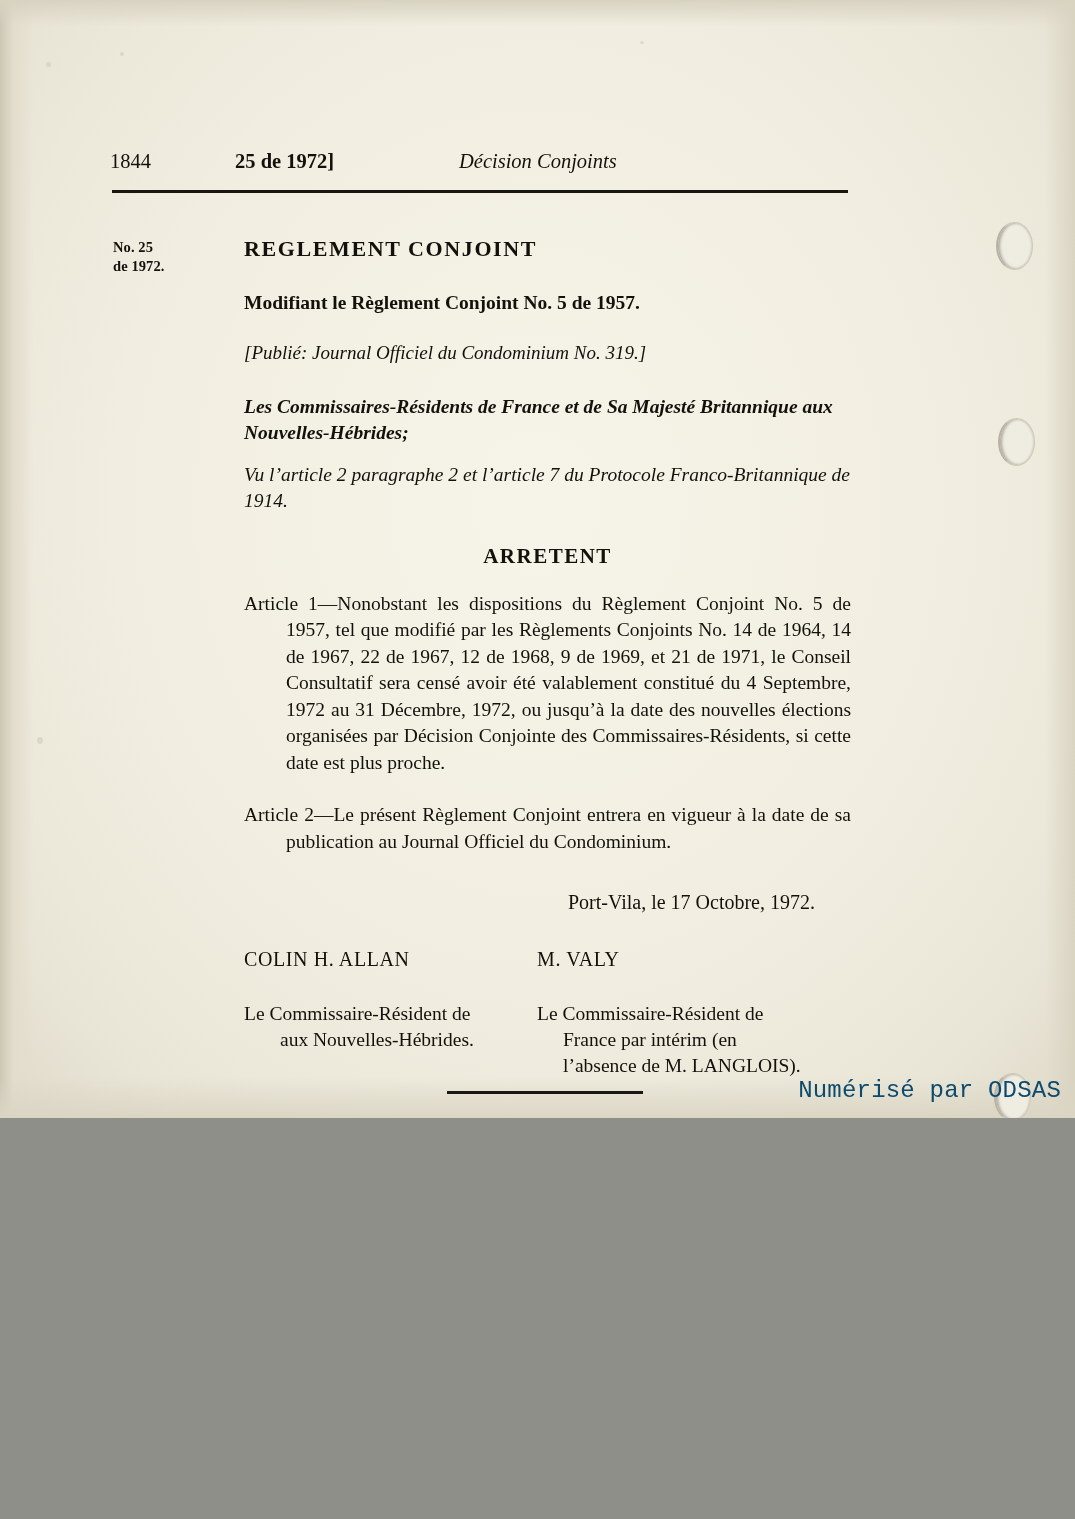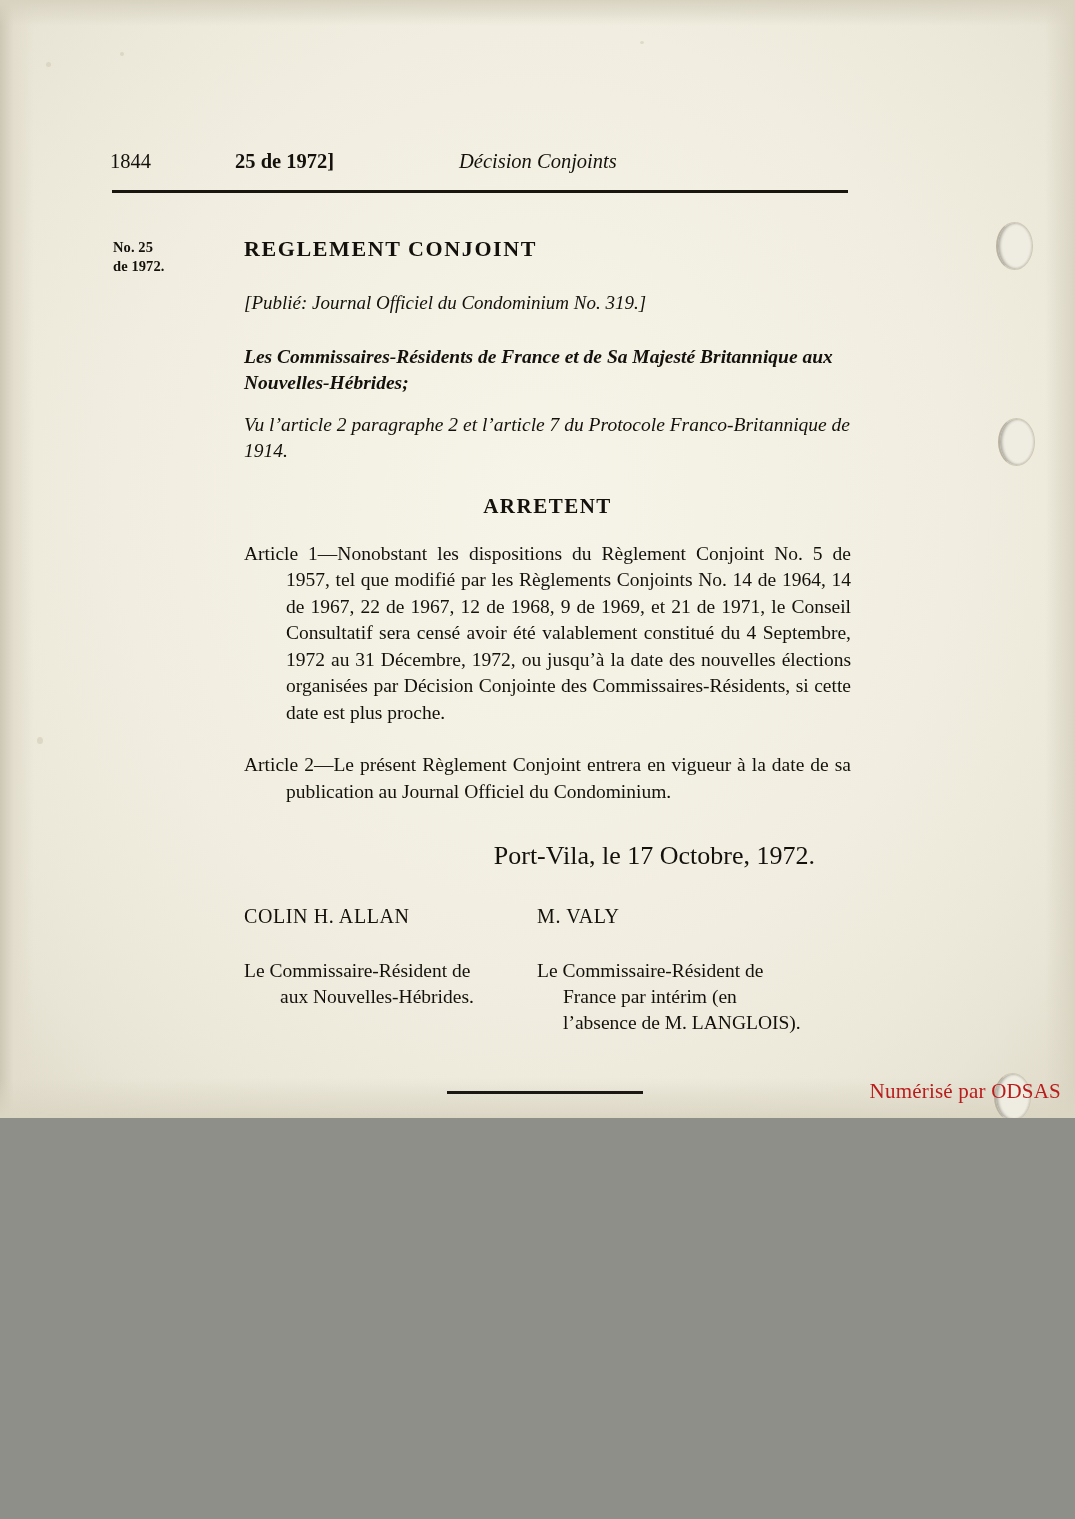--- a/index.html
+++ b/index.html
@@ -142,21 +142,21 @@
   }
   .article {
     font-size: 19.5px;
     line-height: 1.36;
     text-align: justify;
     margin: 0 0 26px 0;
     text-indent: 0;
   }
   .article .body { display: block; padding-left: 42px; text-indent: -42px; }
   .place-date {
-    font-size: 26px;
+    font-size: 20px;
     text-align: right;
     margin: 36px 36px 34px 0;
   }
   .signatures {
     display: flex;
     font-size: 20px;
   }
   .sig-col { width: 293px; }
   .sig-name {
     letter-spacing: .6px;
@@ -179,23 +179,23 @@
     top: 1091px;
     width: 196px;
     height: 3px;
     background: #1b1813;
   }
 
   .watermark {
     position: absolute;
     right: 14px;
     bottom: 14px;
-    font-family: Liberation Serif, serif;
-    font-size: 21px;
-    color: #b91c1c;
+    font-family: Liberation Mono, monospace;
+    font-size: 24px;
+    color: #0c4a6e;
     letter-spacing: .2px;
   }
 </style>
 </head>
 <body>
 
 <div class="page">
   <div class="paper-bg"></div>
   <div class="paper-edge-left"></div>
   <div class="paper-edge-top"></div>
@@ -220,20 +220,21 @@
   </div>
   <div class="rule-top"></div>
 
   <div class="sidenote">
     <div>No. 25</div>
     <div>de 1972.</div>
   </div>
 
   <div class="content">
     <h1 class="doc-title">REGLEMENT CONJOINT</h1>
+    <p class="subtitle">Modifiant le Règlement Conjoint No. 5 de 1957.</p>
     <p class="published">[Publié: Journal Officiel du Condominium No. 319.]</p>
     <p class="recital">Les Commissaires-Résidents de France et de Sa Majesté Britannique aux Nouvelles-Hébrides;</p>
     <p class="recital-2">Vu l’article 2 paragraphe 2 et l’article 7 du Protocole Franco-Britannique de 1914.</p>
     <h2 class="arretent">ARRETENT</h2>
 
     <p class="article">
       <span class="body">Article 1—Nonobstant les dispositions du Règlement Conjoint No. 5 de 1957, tel que modifié par les Règlements Conjoints No. 14 de 1964, 14 de 1967, 22 de 1967, 12 de 1968, 9 de 1969, et 21 de 1971, le Conseil Consultatif sera censé avoir été valablement constitué du 4 Septembre, 1972 au 31 Décembre, 1972, ou jusqu’à la date des nouvelles élections organisées par Décision Conjointe des Commissaires-Résidents, si cette date est plus proche.</span>
     </p>
     <p class="article">
       <span class="body">Article 2—Le présent Règlement Conjoint entrera en vigueur à la date de sa publication au Journal Officiel du Condominium.</span>

